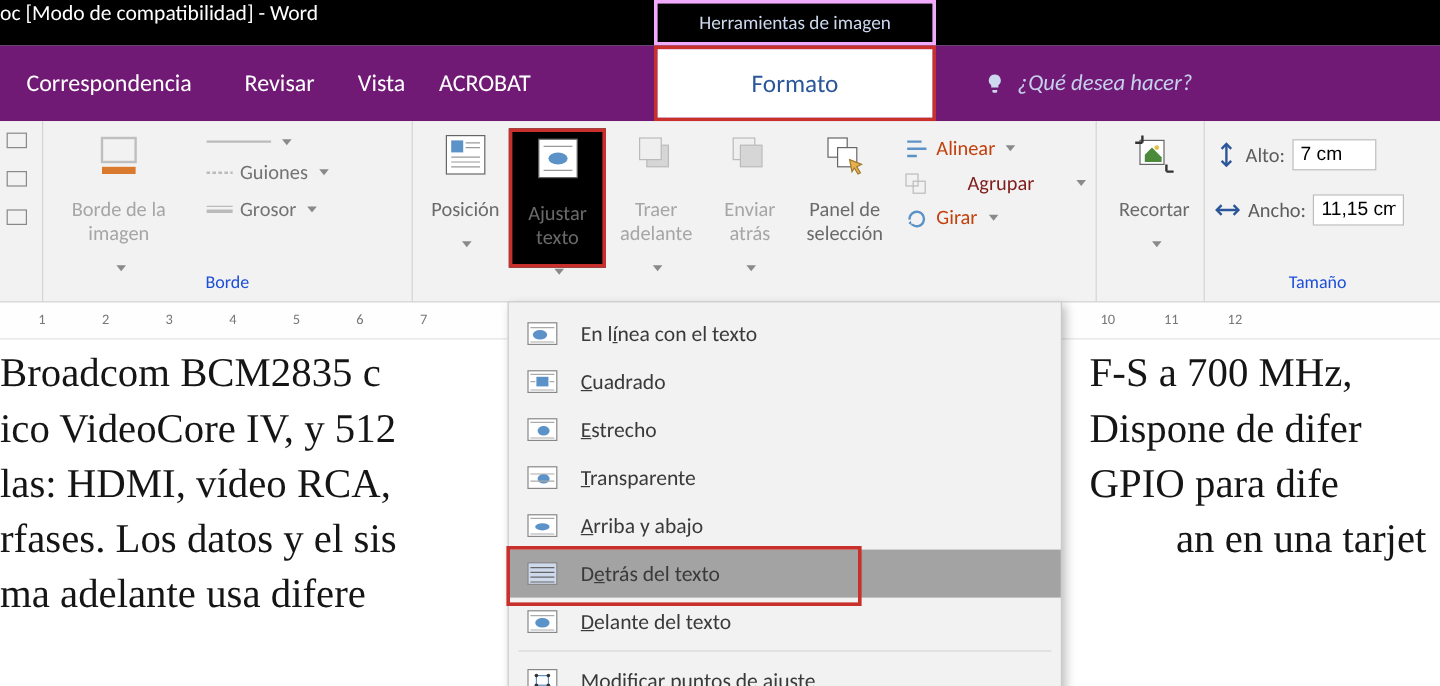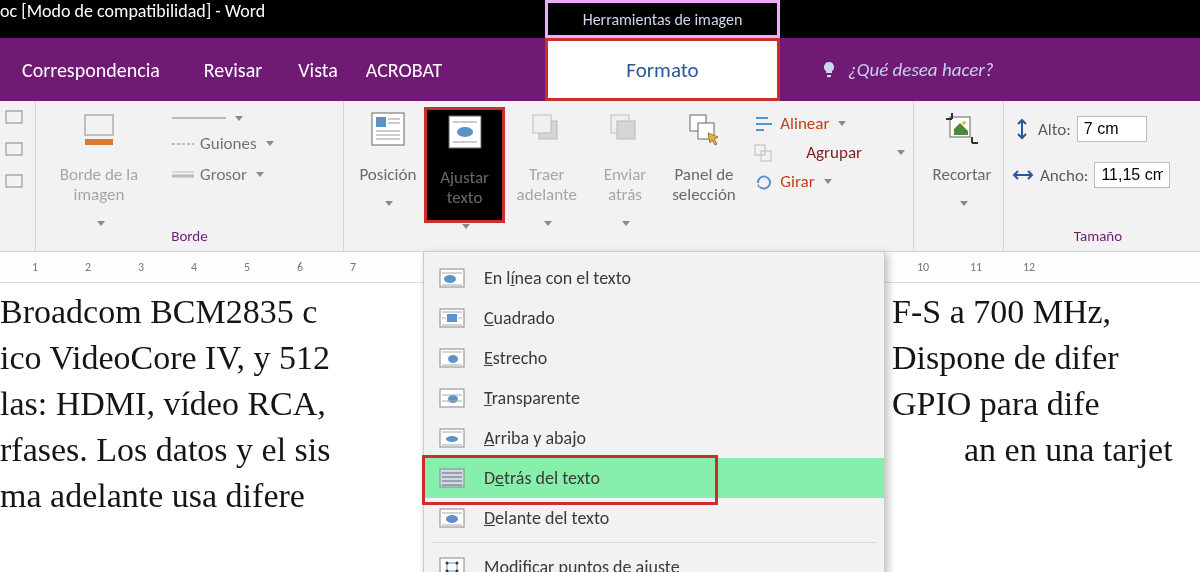--- a/index.html
+++ b/index.html
@@ -103,21 +103,21 @@
     display: flex;
     flex-direction: column;
     justify-content: space-between;
     padding: 6px 8px 2px 8px;
     box-sizing: border-box;
     color: #6a6a6a;
   }
   .group .label {
     text-align: center;
     font-size: 15px;
-    color: #701a75;
+    color: #1d4ed8;
     padding-bottom: 4px;
   }
   .ribbon-btn {
     display: flex;
     align-items: center;
     font-size: 17px;
     color: #c2410c;
     gap: 6px;
     cursor: default;
   }
@@ -183,21 +183,21 @@
     height: 320px;
     font-family: "Times New Roman", serif;
     font-size: 34px;
     line-height: 46px;
     color: #151515;
     padding: 6px 6px 6px 0;
     overflow: hidden;
   }
   .doc-split { display:flex; }
   .doc-left, .doc-right { overflow:hidden; white-space:nowrap; }
-  .doc-right { flex:1; padding-left: 8px; }
+  .doc-right { flex:1; padding-left: 24px; }
   
   .wrap-menu {
     position: absolute;
     left: 423px;
     top: 251px;
     width: 460px;
     background: #f2f2f2;
     border: 1px solid #cacaca;
     box-shadow: 3px 3px 8px rgba(0,0,0,0.25);
     font-size: 18px;
@@ -205,21 +205,21 @@
     padding: 6px 0;
   }
   .wrap-menu .mi {
     display: flex;
     align-items: center;
     height: 40px;
     padding: 0 14px;
     gap: 18px;
     cursor: pointer;
   }
-  .wrap-menu .mi.hover { background: #86efac; }
+  .wrap-menu .mi.hover { background: #a3a3a3; }
   .wrap-menu .mi .mi-icon {
     width: 28px; height: 24px;
     display:inline-flex; align-items:center; justify-content:center;
   }
   .wrap-menu .mi .mi-text u { text-decoration: underline; }
   .detras-hl {
     position:absolute; left:422px; top:455px;
     width: 290px; height: 44px;
     border: 3px solid #c9302c;
     pointer-events: none;

